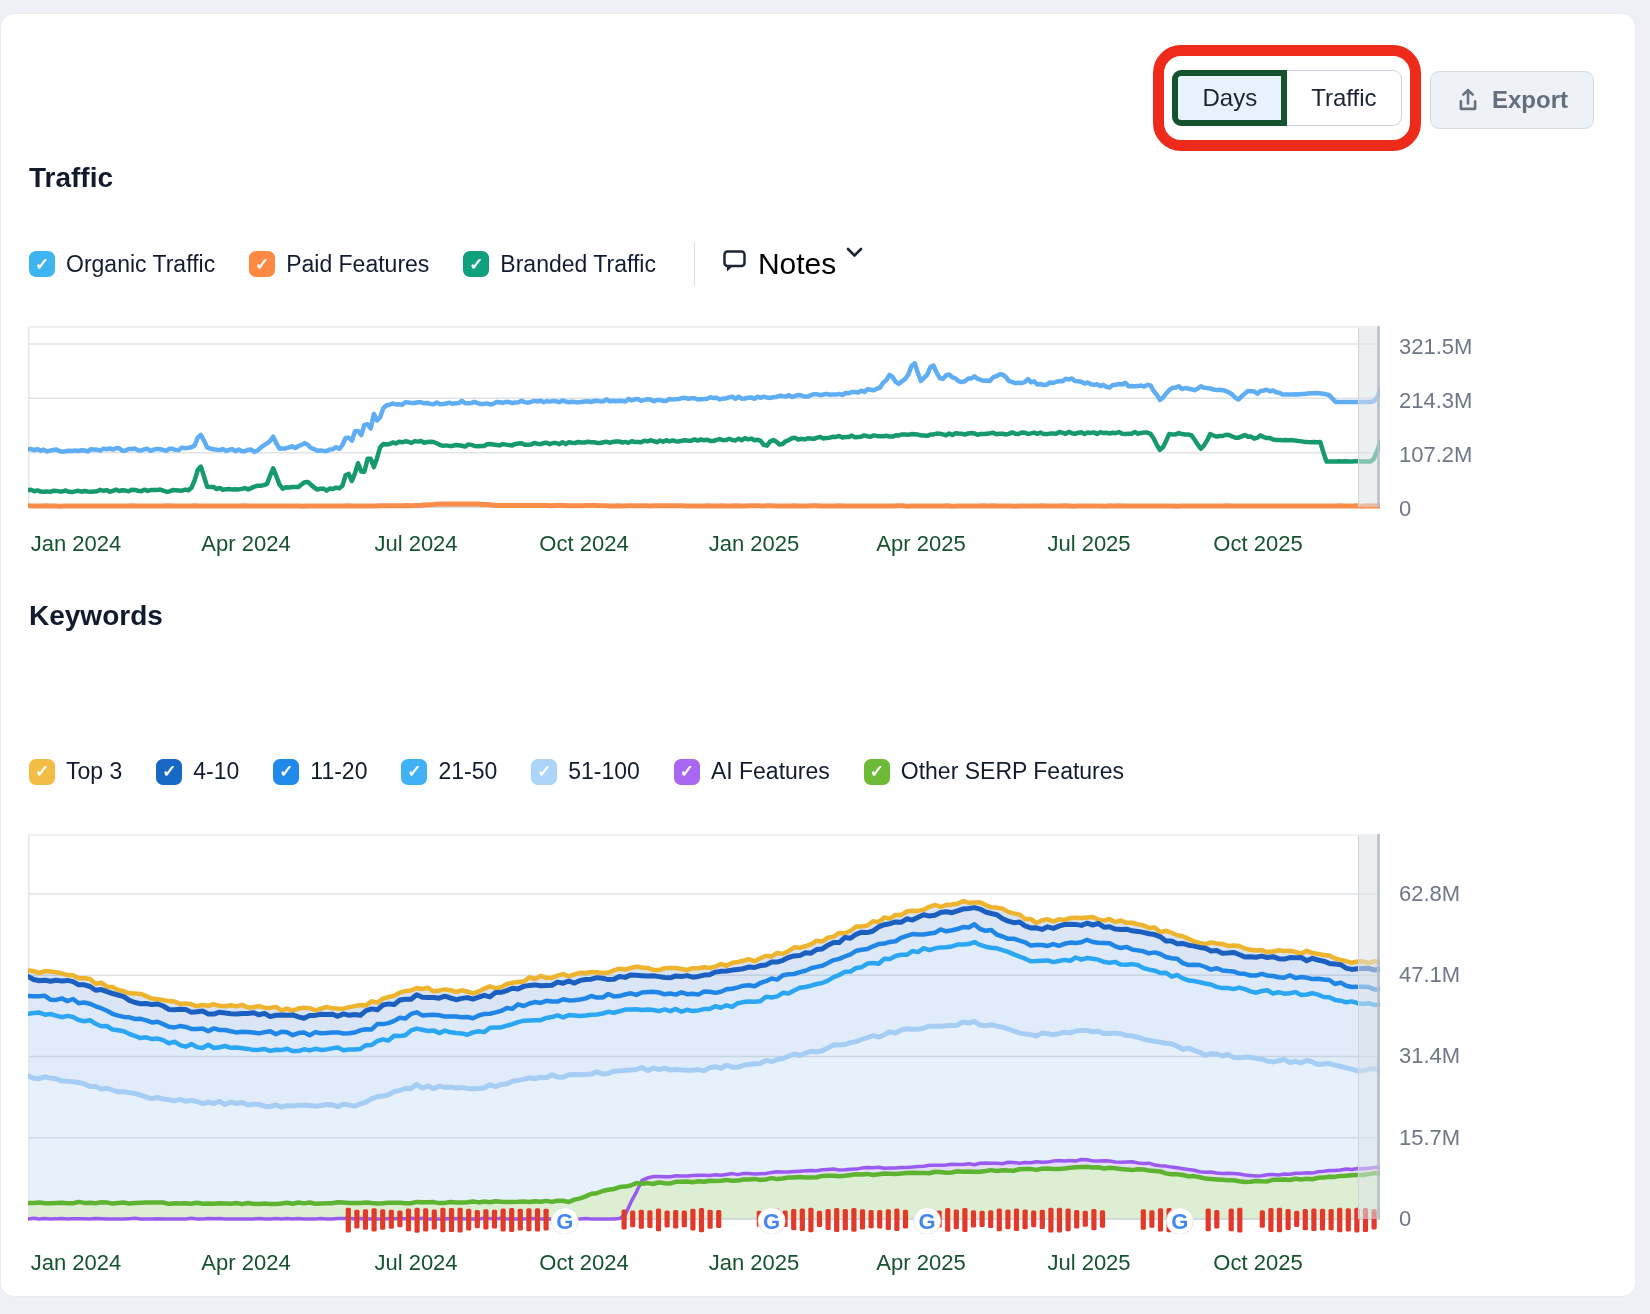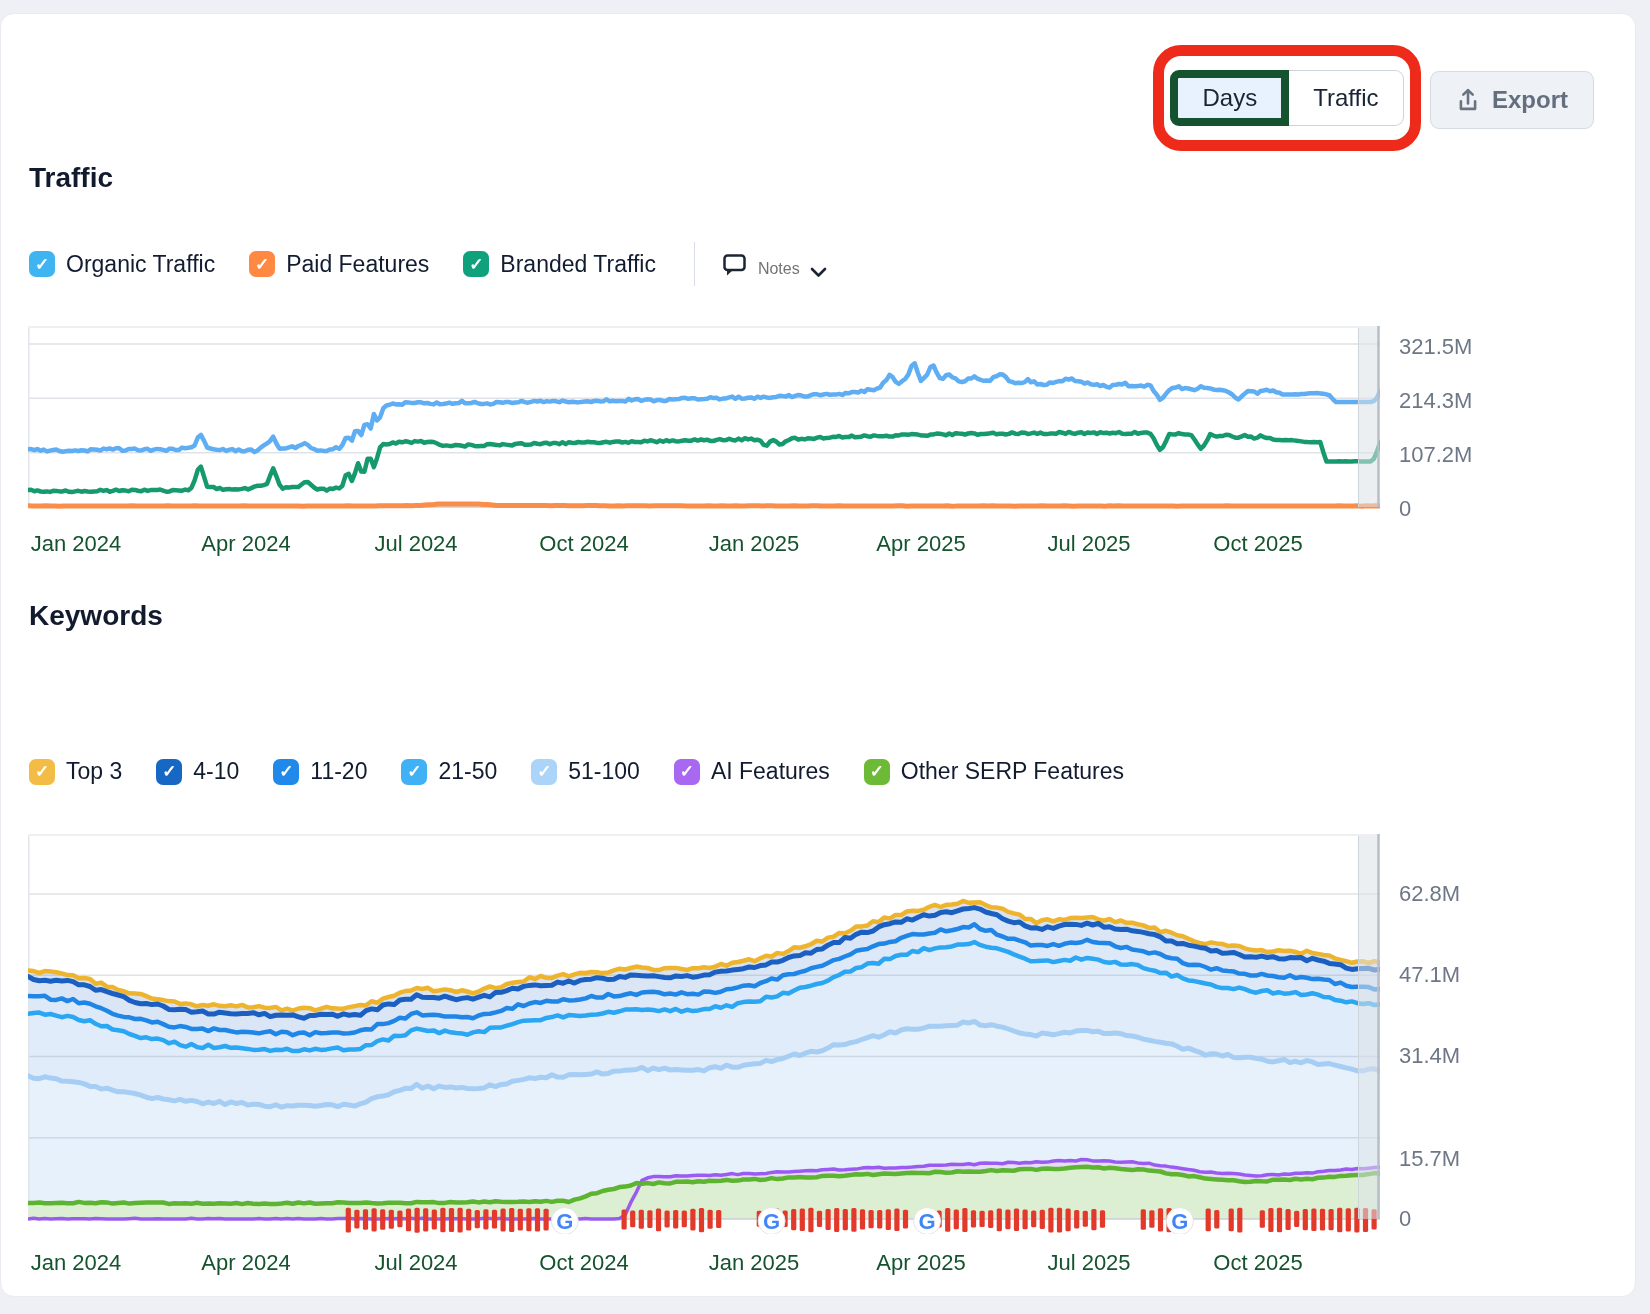--- a/index.html
+++ b/index.html
@@ -6,31 +6,31 @@
   body{width:1650px;height:1314px;background:#eef0f6;font-family:"Liberation Sans",sans-serif;position:relative;overflow:hidden;}
   .card{position:absolute;left:0;top:13px;width:1634px;height:1282px;background:#fff;border:1px solid #e9ebf1;border-radius:14px;}
   
   .tabs{position:absolute;left:28px;top:58px;display:flex;align-items:center;}
   .tab{font-size:25px;font-weight:700;color:#1b2539;margin-right:36px;position:relative;cursor:pointer;white-space:nowrap;}
   .tab.active::after{content:"";position:absolute;left:0;right:0;bottom:-16px;height:5px;border-radius:3px;background:#1a6bdf;}
   .seg{display:flex;height:56px;}
   .seg .opt{display:flex;align-items:center;justify-content:center;font-size:24px;color:#1a2434;background:#fff;border:1px solid #cdd4de;padding:0 24px;cursor:pointer;}
   .seg .opt:first-child{border-radius:9px 0 0 9px;}
   .seg .opt:last-child{border-radius:0 9px 9px 0;border-left:none;}
-  .seg .opt.sel{background:#e8f2fe;border:8px solid #14532d;border-radius:9px 0 0 9px;}
+  .seg .opt.sel{background:#e8f2fe;border:6px solid #14532d;border-radius:9px 0 0 9px;}
   .ring{position:absolute;left:1152px;top:31px;width:268px;height:106px;border:11px solid #ee2b1b;border-radius:28px;box-sizing:border-box;display:flex;align-items:center;justify-content:center;}
   .export{position:absolute;left:1429px;top:57px;width:162px;height:56px;background:#eef1f5;border:1px solid #d6dbe2;border-radius:9px;display:flex;align-items:center;justify-content:center;gap:12px;font-size:24px;font-weight:600;color:#636e7e;cursor:pointer;}
   
   .h2{position:absolute;left:28px;font-size:28px;font-weight:700;color:#121b2e;}
   .legend{position:absolute;left:28px;display:flex;align-items:center;}
   .leg{display:flex;align-items:center;margin-right:34px;font-size:23px;color:#121c30;cursor:pointer;white-space:nowrap;}
   .cb{width:26px;height:26px;border-radius:7px;display:flex;align-items:center;justify-content:center;margin-right:11px;flex:none;}
   .cb span{color:#fff;font-size:17px;font-weight:700;line-height:1;}
   .vdiv{width:1px;height:44px;background:#d9dde4;margin:0 26px 0 4px;}
-  .notes{display:flex;align-items:flex-end;gap:10px;font-size:16px;color:#737373;cursor:pointer;}
+  .notes{display:flex;align-items:flex-start;gap:10px;font-size:30px;color:#000000;cursor:pointer;}
   
   .chart{position:absolute;left:27px;}
   .ylab{position:absolute;left:1398px;font-size:22px;color:#6e7786;white-space:nowrap;}
   .xlab{position:absolute;width:120px;text-align:center;font-size:22px;color:#14532d;white-space:nowrap;}
   .kwseg{position:absolute;left:28px;top:652px;}
 </style>
 </head>
 <body>
 
 <div class="card">
@@ -291,21 +291,21 @@
       <circle cx="1151.904" cy="387" r="13.5" fill="#ffffff" stroke="#e4e4e4" stroke-width="1"></circle>
       <text x="1151.904" y="395" text-anchor="middle" font-size="22" font-weight="bold" fill="#4285F4" font-family="&quot;Liberation Sans&quot;,sans-serif">G</text>
       <rect x="1330.5" y="2" width="20" height="383" fill="#dce1e7" opacity="0.55"></rect>
       <line x1="1330.5" y1="2" x2="1330.5" y2="385" stroke="#cfd5dc" stroke-width="1"></line>
       <line x1="1350.5" y1="0" x2="1350.5" y2="385" stroke="#b7bec8" stroke-width="2.5"></line>
     </svg>
 
   <div class="ylab" style="top:867px;">62.8M</div>
   <div class="ylab" style="top:948px;">47.1M</div>
   <div class="ylab" style="top:1029px;">31.4M</div>
-  <div class="ylab" style="top:1111px;margin-top:21px;">15.7M</div>
+  <div class="ylab" style="top:1111px;">15.7M</div>
   <div class="ylab" style="top:1192px;">0</div>
 
   <div class="xlab" style="top:1236px;left:15px;">Jan 2024</div>
   <div class="xlab" style="top:1236px;left:185px;">Apr 2024</div>
   <div class="xlab" style="top:1236px;left:355px;">Jul 2024</div>
   <div class="xlab" style="top:1236px;left:523px;">Oct 2024</div>
   <div class="xlab" style="top:1236px;left:693px;">Jan 2025</div>
   <div class="xlab" style="top:1236px;left:860px;">Apr 2025</div>
   <div class="xlab" style="top:1236px;left:1028px;">Jul 2025</div>
   <div class="xlab" style="top:1236px;left:1197px;">Oct 2025</div>

